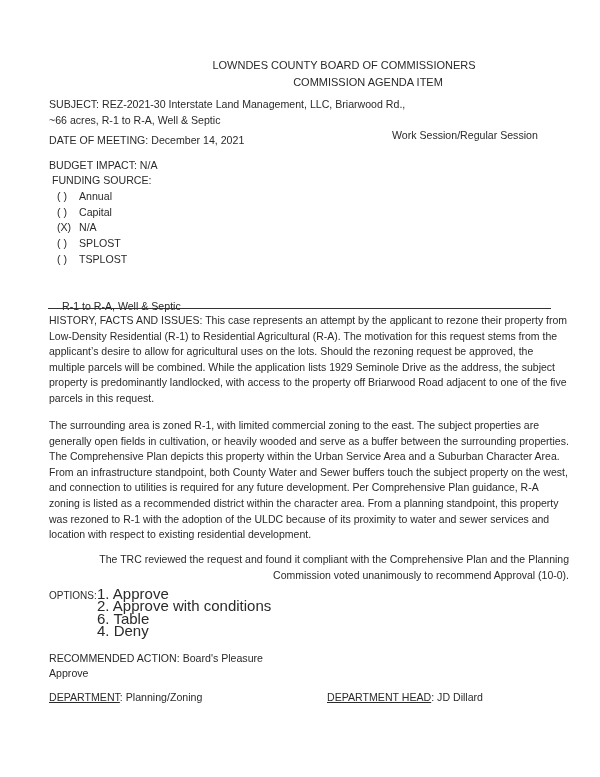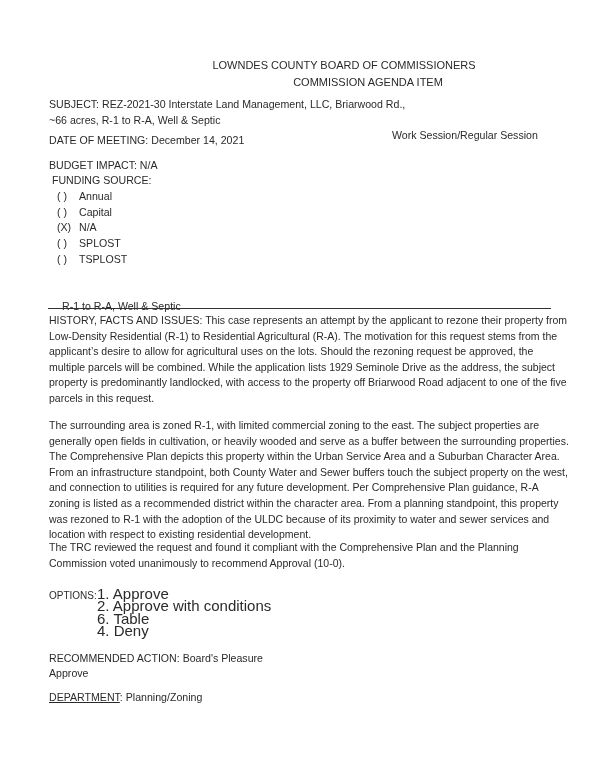--- a/index.html
+++ b/index.html
@@ -108,33 +108,36 @@
 
   <div class="abs" style="left:62px; top:293px;margin-top:6px;">R-1 to R-A, Well &amp; Septic</div>
 
   <div class="rule"></div>
 
   <div class="para" style="top:313px;">
     <span>HISTORY, FACTS AND ISSUES:</span>
     <span>This case represents an attempt by the applicant to rezone their property from Low-Density Residential (R-1) to Residential Agricultural (R-A).  The motivation for this request stems from the applicant’s desire to allow for agricultural uses on the lots. Should the rezoning request be approved, the multiple parcels will be combined. While the application lists 1929 Seminole Drive as the address, the subject property is predominantly landlocked, with access to the property off Briarwood Road adjacent to one of the five parcels in this request.</span>
     </div>
   <div class="para" style="top:418px;">The surrounding area is zoned R-1, with limited commercial zoning to the east. The subject properties are generally open fields in cultivation, or heavily wooded and serve as a buffer between the surrounding properties.  The Comprehensive Plan depicts this property within the Urban Service Area and a Suburban Character Area. From an infrastructure standpoint, both County Water and Sewer buffers touch the subject property on the west, and connection to utilities is required for any future development. Per Comprehensive Plan guidance, R-A zoning is listed as a recommended district within the character area. From a planning standpoint, this property was rezoned to R-1 with the adoption of the ULDC because of its proximity to water and sewer services and location with respect to existing residential development.</div>
-  <div class="para" style="top:540px;">The TRC reviewed the request and found it compliant with the Comprehensive Plan and the Planning Commission voted unanimously to recommend Approval (10-0).</div>
+  <div class="para" style="top:552px;text-align:right;">The TRC reviewed the request and found it compliant with the Comprehensive Plan and the Planning Commission voted unanimously to recommend Approval (10-0).</div>
 
   <div class="options-label">OPTIONS:</div>
   <div class="options-list">
     <div>1. Approve</div>
     <div>2. Approve with conditions</div>
     <div>6. Table</div>
     <div>4. Deny</div>
   </div>
 
   <div class="abs" style="left:49px; top:651px;">
     <span>RECOMMENDED ACTION:</span>
     <span>Board's Pleasure</span>
   </div>
   <div class="abs" style="left:49px; top:666px;">Approve</div>
 
   <div class="abs" style="left:49px; top:690px;">
     <span class="u">DEPARTMENT</span><span>: Planning/Zoning</span>
   </div>
+  <div class="abs" style="left:327px; top:690px;">
+    <span class="u">DEPARTMENT HEAD</span><span>: JD Dillard</span>
+  </div>
 
 </div>
 
 </body></html>

